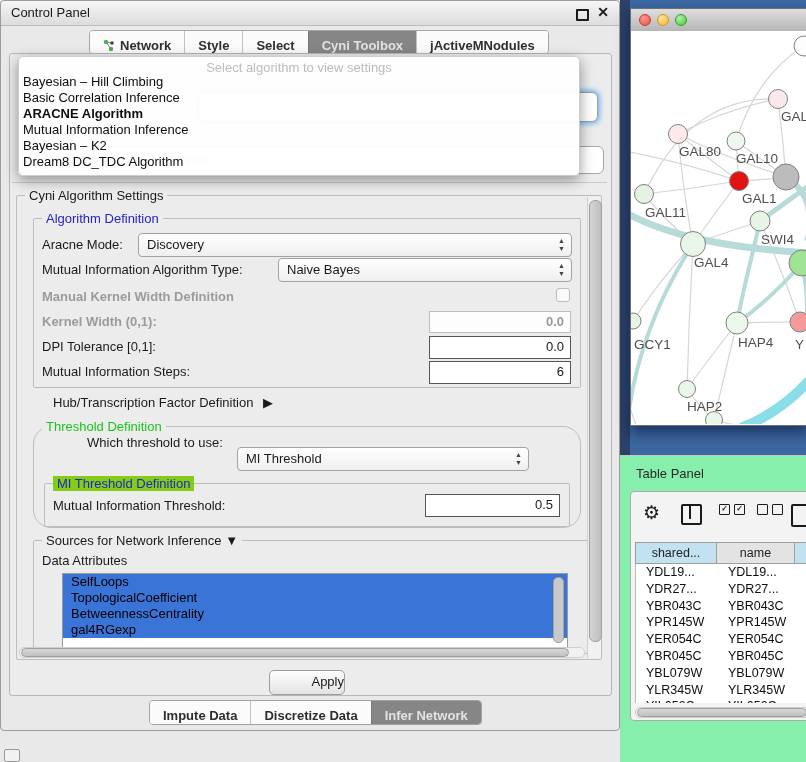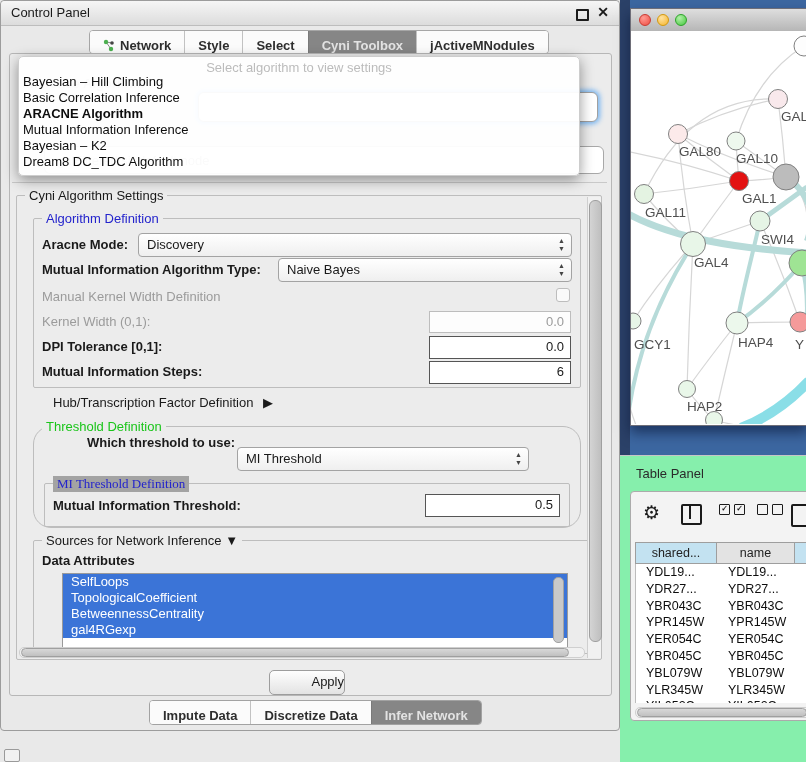--- a/index.html
+++ b/index.html
@@ -38,42 +38,42 @@
   .groupbox{border:1px solid #bdbdbd;border-radius:2px;}
   .gtitle{position:absolute;top:-8px;background:#ececec;padding:0 4px;white-space:nowrap;}
   .blue{color:#2323cc;} .green{color:#1ac51a;}
 
   #grp-settings{left:6px;top:141px;width:584px;height:463px;}
   #grp-alg{left:16px;top:22px;width:546px;height:168px;}
   #grp-thr{left:16px;top:230px;width:546px;height:100px;border-radius:18px;}
   #grp-mithr{left:10px;top:56px;width:524px;height:42px;}
   #grp-src{left:16px;top:344px;width:560px;height:112px;}
 
-  .lbl{white-space:nowrap;} .b{font-weight:bold;} .dis{color:#9b9b9b;font-weight:normal;}
+  .lbl{white-space:nowrap;} .b{font-weight:normal;} .dis{color:#9b9b9b;font-weight:bold;}
 
   .combo{background:linear-gradient(#ffffff,#efefef);border:1px solid #a3a3a3;border-radius:4px;height:24px;
     box-sizing:border-box;line-height:22px;padding-left:8px;}
   .combo .arrows{position:absolute;right:6px;top:0;height:22px;font-size:7px;line-height:8px;color:#444;
     display:flex;flex-direction:column;justify-content:center;}
   .field{background:#fff;border:1px solid #8e8e8e;box-sizing:border-box;text-align:right;padding:0 6px;line-height:20px;}
   .field.strong{border:1.5px solid #555;}
   .field.dis{background:#fdfdfd;border:1px solid #bdbdbd;color:#9b9b9b;}
   .checkbox{width:14px;height:14px;border:1px solid #bdbdbd;border-radius:3px;background:#fafafa;box-sizing:border-box;}
 
   
   .vtrack{background:#f1f1f1;border-left:1px solid #cfcfcf;}
   .vthumb{position:absolute;left:1px;width:11px;background:linear-gradient(90deg,#d4d4d4,#bfbfbf);
     border:1px solid #9f9f9f;border-radius:6px;}
   .htrack{background:#f1f1f1;border:1px solid #cfcfcf;border-radius:5px;}
   .hthumb{position:absolute;top:0;height:7px;background:linear-gradient(#d8d8d8,#c0c0c0);
     border:1px solid #9f9f9f;border-radius:5px;}
 
   
   #attr-list{left:28px;top:32px;width:504px;height:74px;background:#fff;border:1px solid #9a9a9a;overflow:hidden;}
-  .attr-item{height:16px;line-height:16px;padding-left:8px;background:#3b74d7;color:#ffffff;white-space:nowrap;}
+  .attr-item{height:16px;line-height:16px;padding-left:8px;background:#3b74d7;color:#000000;white-space:nowrap;}
   #attr-vthumb{right:3px;top:3px;width:9px;height:64px;background:#c9c9c9;border:1px solid #a2a2a2;border-radius:5px;}
 
   #apply-btn{left:259px;top:616px;width:74px;height:23px;border:1px solid #9d9d9d;border-radius:5px;
     background:linear-gradient(#fefefe,#e3e3e3);text-align:right;line-height:21px;}
 
   #bottom-tabs{left:148px;top:699px;height:23px;display:flex;border:1px solid #a2a2a2;border-radius:4px;
     background:#fbfbfb;overflow:hidden;font-weight:bold;color:#2e2e2e;}
 
   
   #popup{left:18px;top:56px;width:560px;height:118px;background:rgba(255,255,255,0.95);
@@ -200,21 +200,21 @@
         <div id="grp-thr" class="abs groupbox">
           <span class="gtitle green" style="left:8px;">Threshold Definition</span>
 
           <div class="abs lbl b" style="left:53px;top:8px;">Which threshold to use:</div>
           <div class="abs combo" style="left:203px;top:20px;width:292px;">
             <span>MI Threshold</span>
             <span class="arrows">▲<br>▼</span>
           </div>
 
           <div id="grp-mithr" class="abs groupbox">
-            <span class="gtitle blue" style="left:8px;background:#a3a3a3;font-family:Liberation Serif, serif;">MI Threshold Definition</span>
+            <span class="gtitle blue" style="left:8px;background:#84cc16;">MI Threshold Definition</span>
             <div class="abs lbl b" style="left:8px;top:14px;">Mutual Information Threshold:</div>
             <div class="abs field strong" style="left:380px;top:10px;width:135px;height:23px;">0.5</div>
           </div>
         </div>
 
         <div id="grp-src" class="abs groupbox">
           <span class="gtitle" style="left:8px;">
             <span>Sources for Network Inference</span>
             <span>▼</span>
           </span>

